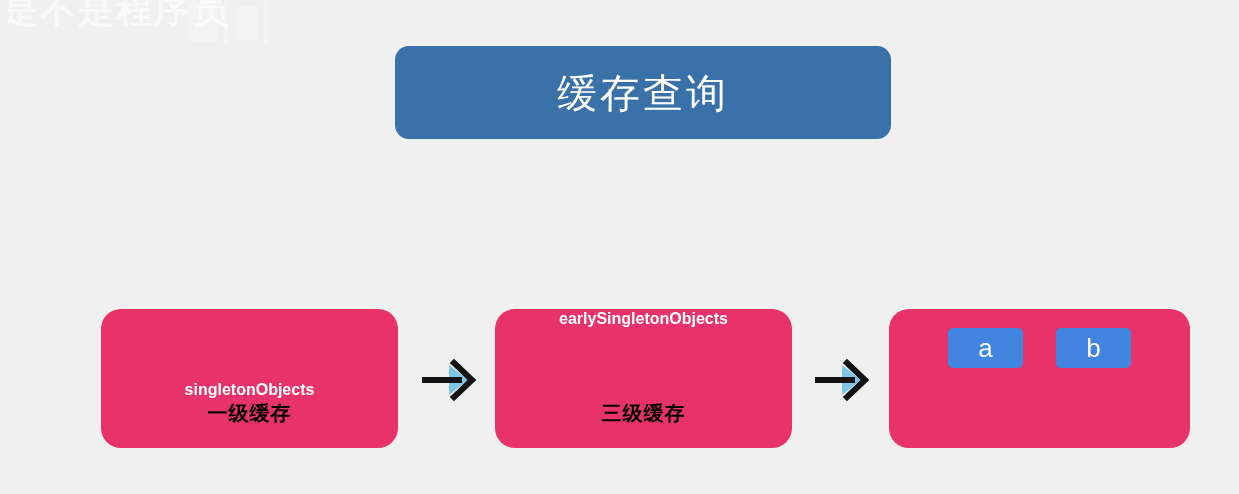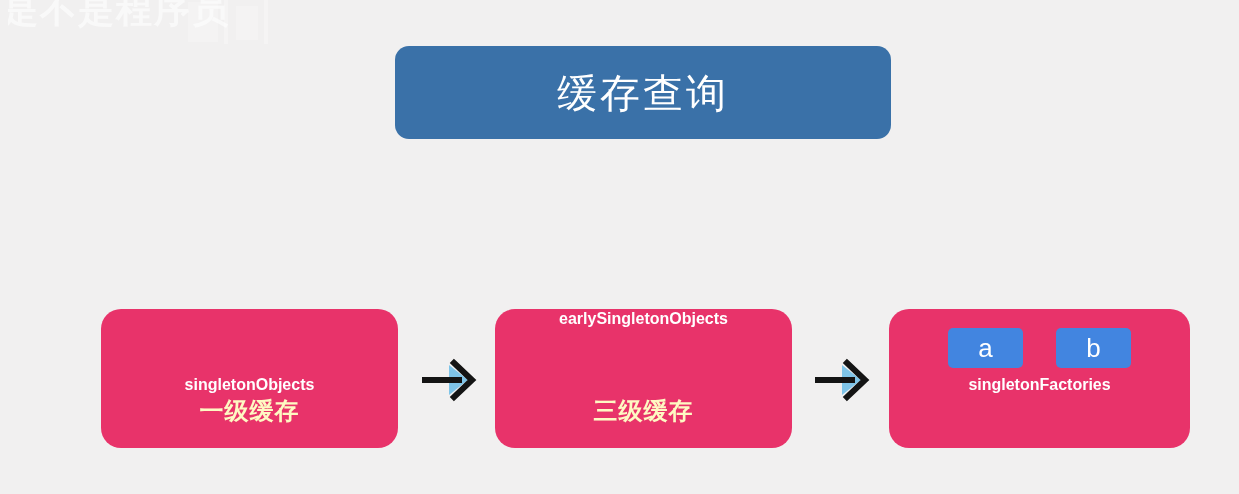--- a/index.html
+++ b/index.html
@@ -95,22 +95,22 @@
   .cache-box.box3 { left: 881px; width: 301px; justify-content: flex-start; padding-top: 19px; }
 
   .cache-name {
     color: #ffffff;
     font-size: 16px;
     font-weight: 700;
     line-height: 1.22;
     white-space: nowrap;
   }
   .cache-level {
-    color: #fef9c3;
-    font-size: 24px;
+    color: #000000;
+    font-size: 20px;
     font-weight: 700;
     line-height: 1.24;
     letter-spacing: 1px;
     white-space: nowrap;
     margin-top: 2px;
   }
 
   
   .sub-row {
     display: flex;
@@ -174,21 +174,20 @@
 
     <div class="cache-box box3">
       <div class="sub-row">
         <div class="sub-box">
           <span class="sub-label">a</span>
         </div>
         <div class="sub-box">
           <span class="sub-label">b</span>
         </div>
       </div>
-      <span class="cache-name">singletonFactories</span>
     </div>
   </div>
 
   <div class="arrow a1">
     <svg width="56" height="44" viewBox="0 0 56 44" xmlns="http://www.w3.org/2000/svg">
       <polygon points="28,7 47,22 28,37" fill="#7fc4e8"></polygon>
       <line x1="1" y1="22" x2="41" y2="22" stroke="#141414" stroke-width="6"></line>
       <polyline points="33,5 51,22 33,39" fill="none" stroke="#141414" stroke-width="6" stroke-linecap="square" stroke-linejoin="miter"></polyline>
     </svg>
   </div>

